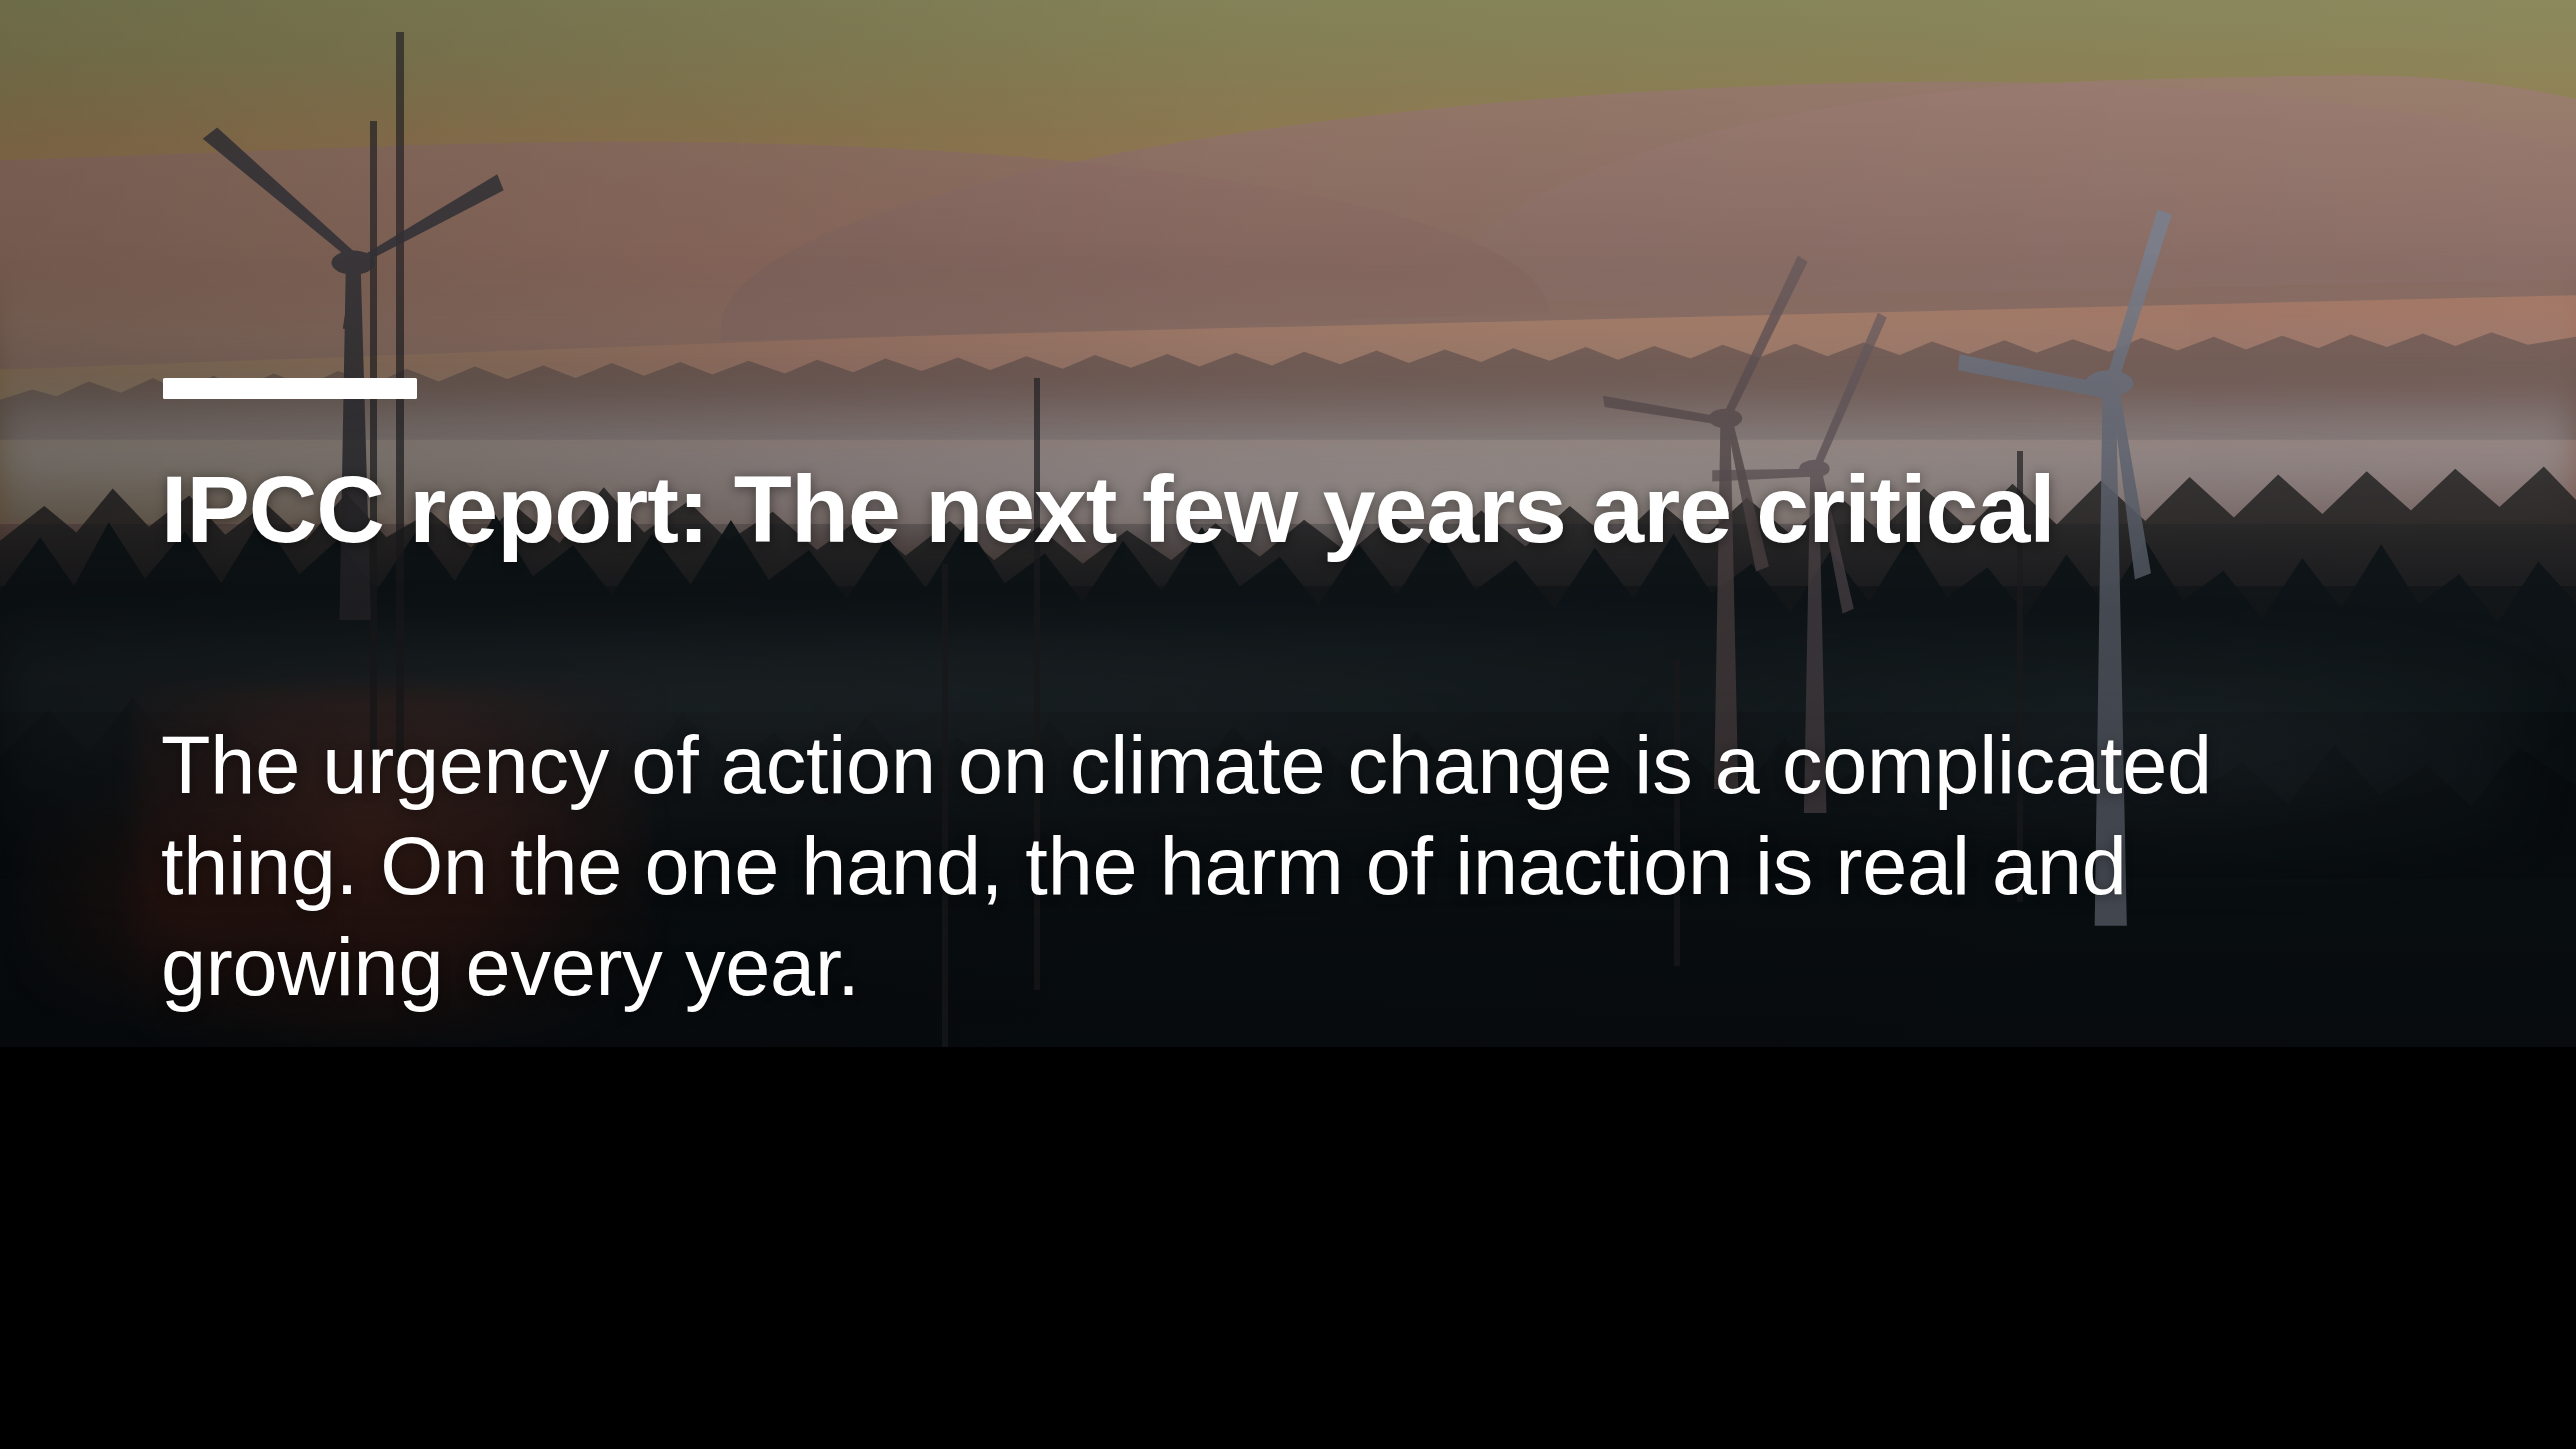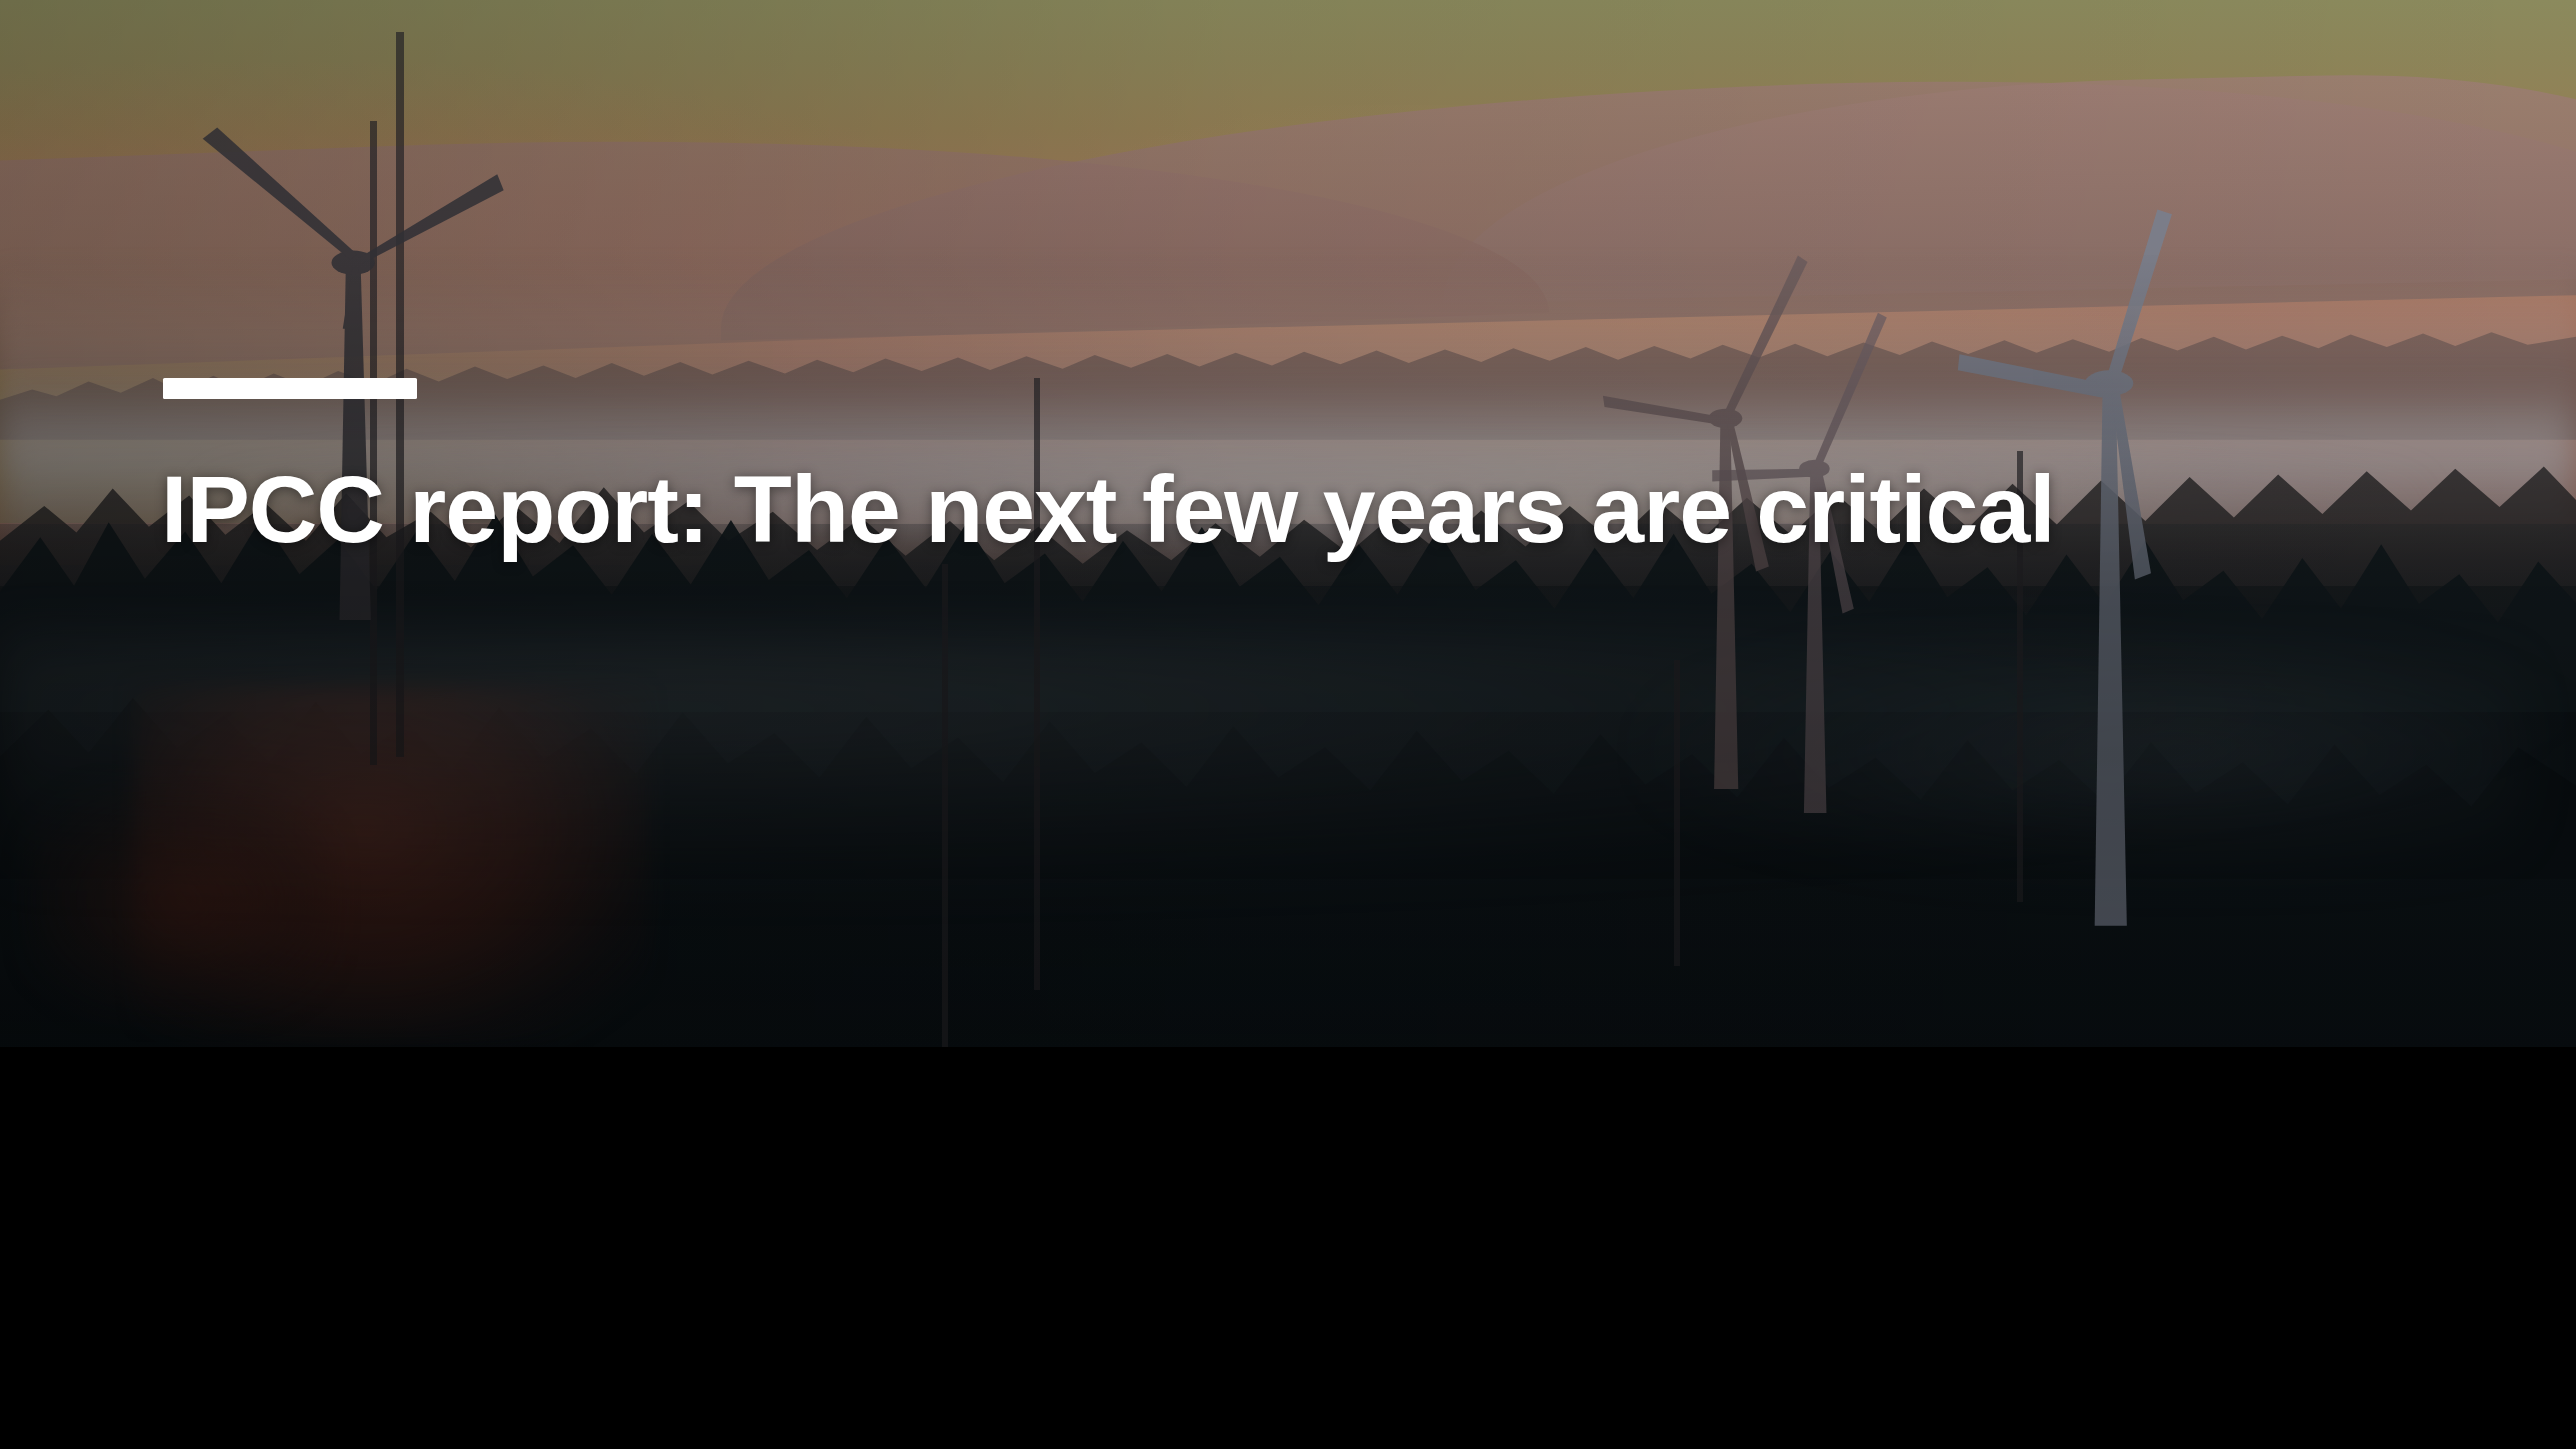--- a/index.html
+++ b/index.html
@@ -465,16 +465,17 @@
       </svg>
     </div>
 
     <div class="scrim"></div>
   </div>
 
   <div class="accent-bar"></div>
 
   <h1 class="headline">IPCC report: The next few years are critical</h1>
 
+  <p class="standfirst">The urgency of action on climate change is a complicated thing. On the one hand, the harm of inaction is real and growing every year.</p>
 
 
 </div>
 
 
 </body></html>

